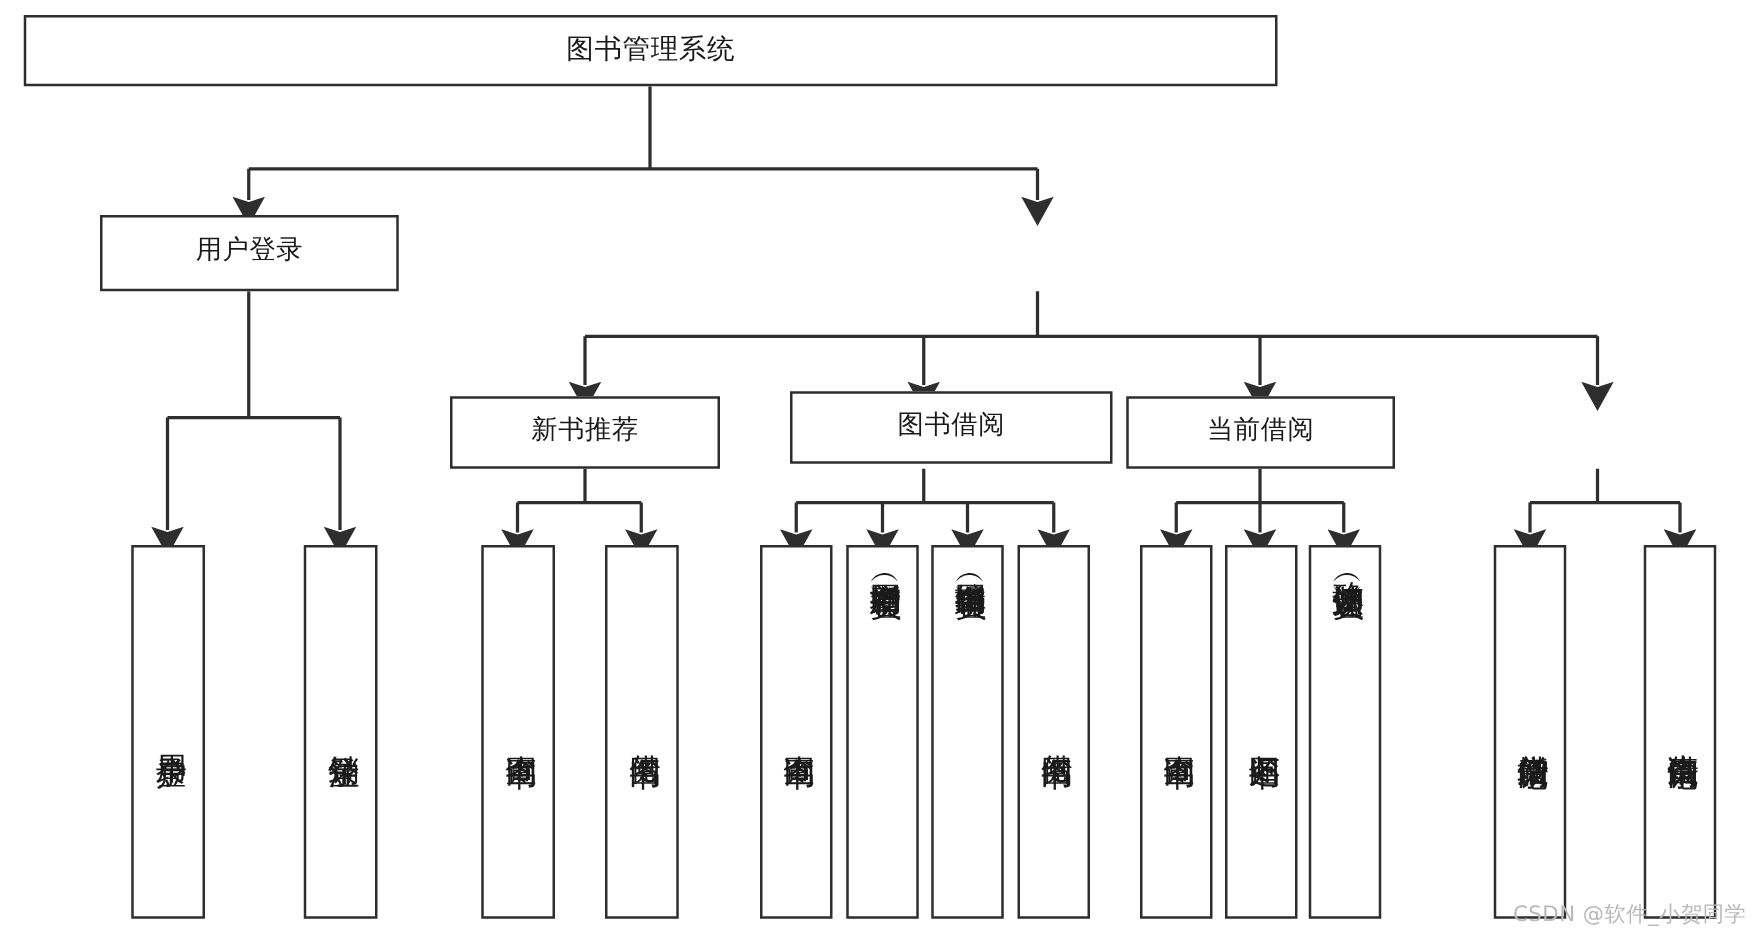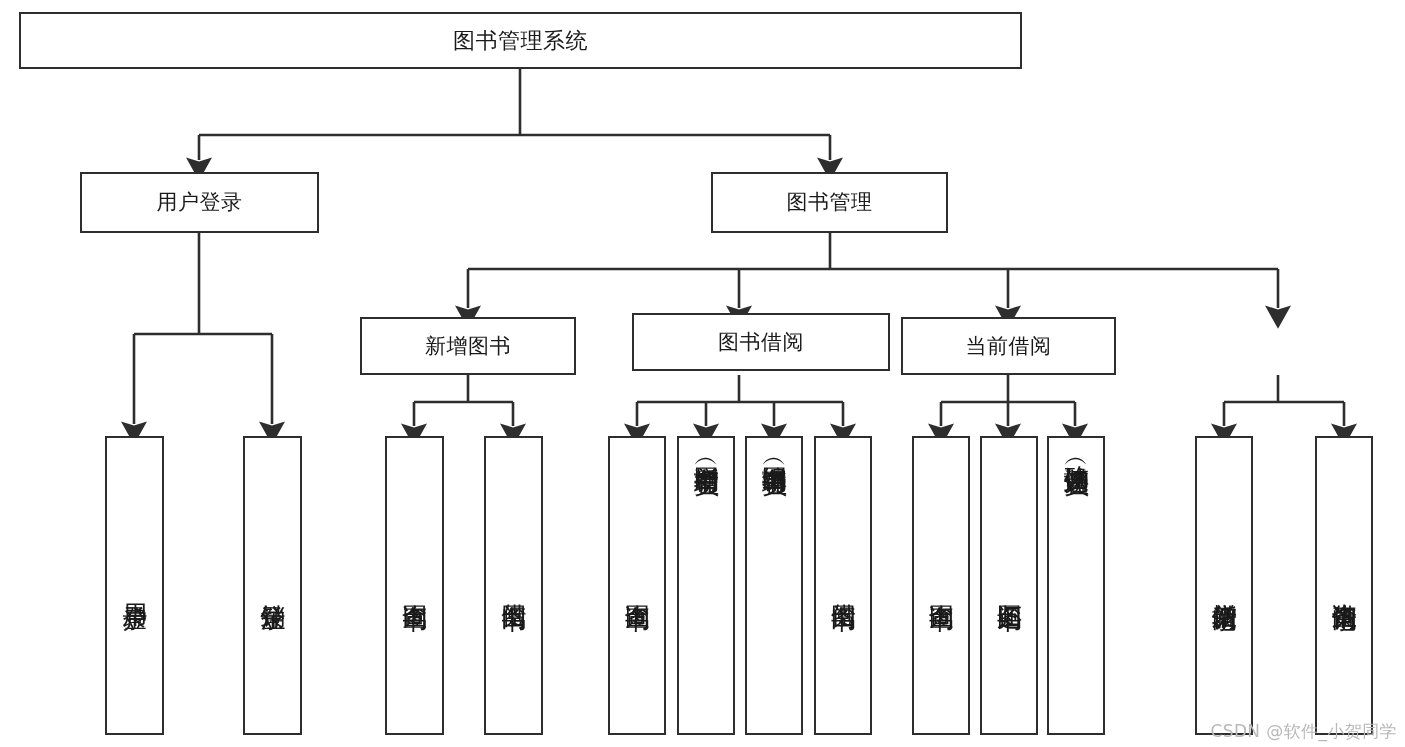--- a/index.html
+++ b/index.html
@@ -35,20 +35,21 @@
     align-items: center;
     justify-content: center;
     color: #1a1a1a;
     z-index: 2;
   }
   .node .label {
     display: block;
     text-align: center;
     line-height: 1.18;
     letter-spacing: 0.5px;
+    font-family: Liberation Mono, monospace;
   }
   
   .node.horiz .label {
     font-size: 21px;
     white-space: nowrap;
   }
   .node.root .label {
     font-size: 22px;
   }
   
@@ -138,26 +139,23 @@
   </svg>
 
   <div class="node horiz root" style="left:19px; top:12px; width:1003px; height:57px;">
     <span class="label">图书管理系统</span>
   </div>
 
   <div class="node horiz" style="left:80px; top:172px; width:239px; height:61px;">
     <span class="label">用户登录</span>
   </div>
 
-  <div class="node horiz" style="left:711px; top:172px; width:237px; height:61px;">
-    <span class="label">图书管理</span>
-  </div>
 
   <div class="node horiz" style="left:360px; top:317px; width:216px; height:58px;">
-    <span class="label">新增图书</span>
+    <span class="label">新书推荐</span>
   </div>
 
   <div class="node horiz" style="left:632px; top:313px; width:258px; height:58px;">
     <span class="label">图书借阅</span>
   </div>
 
   <div class="node horiz" style="left:901px; top:317px; width:215px; height:58px;">
     <span class="label">当前借阅</span>
   </div>
 

